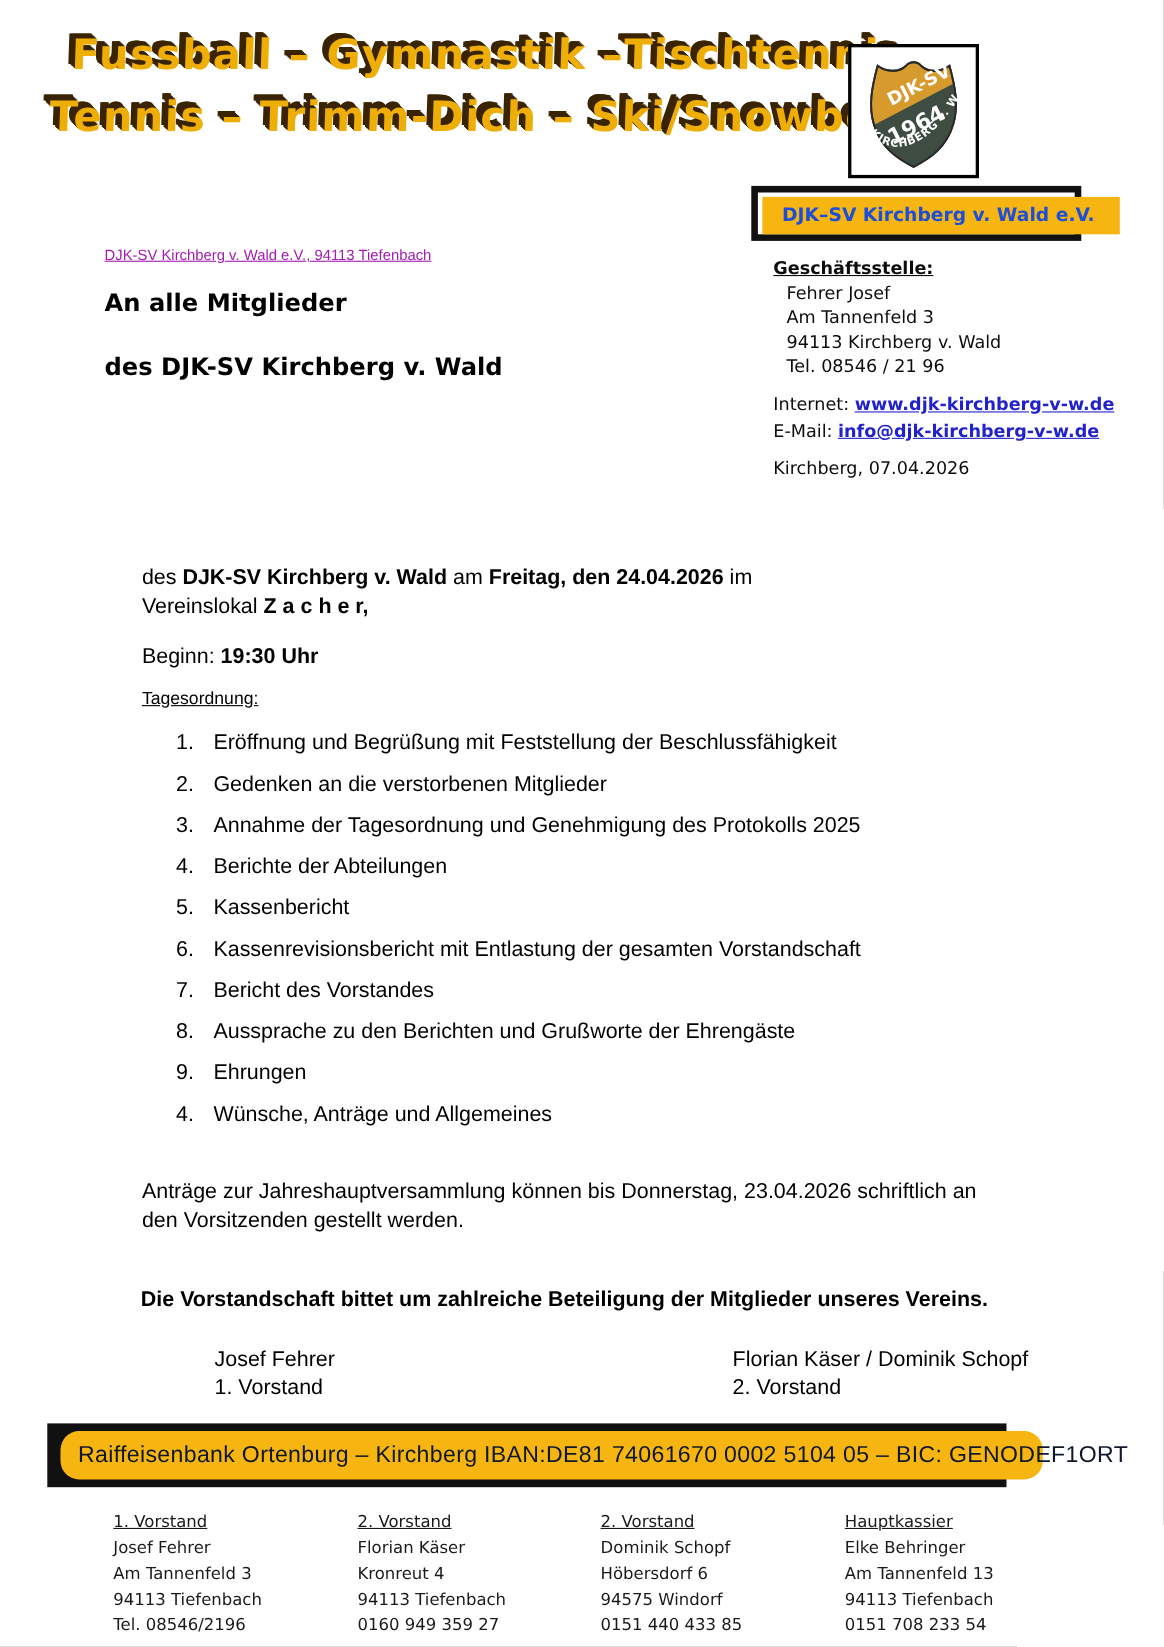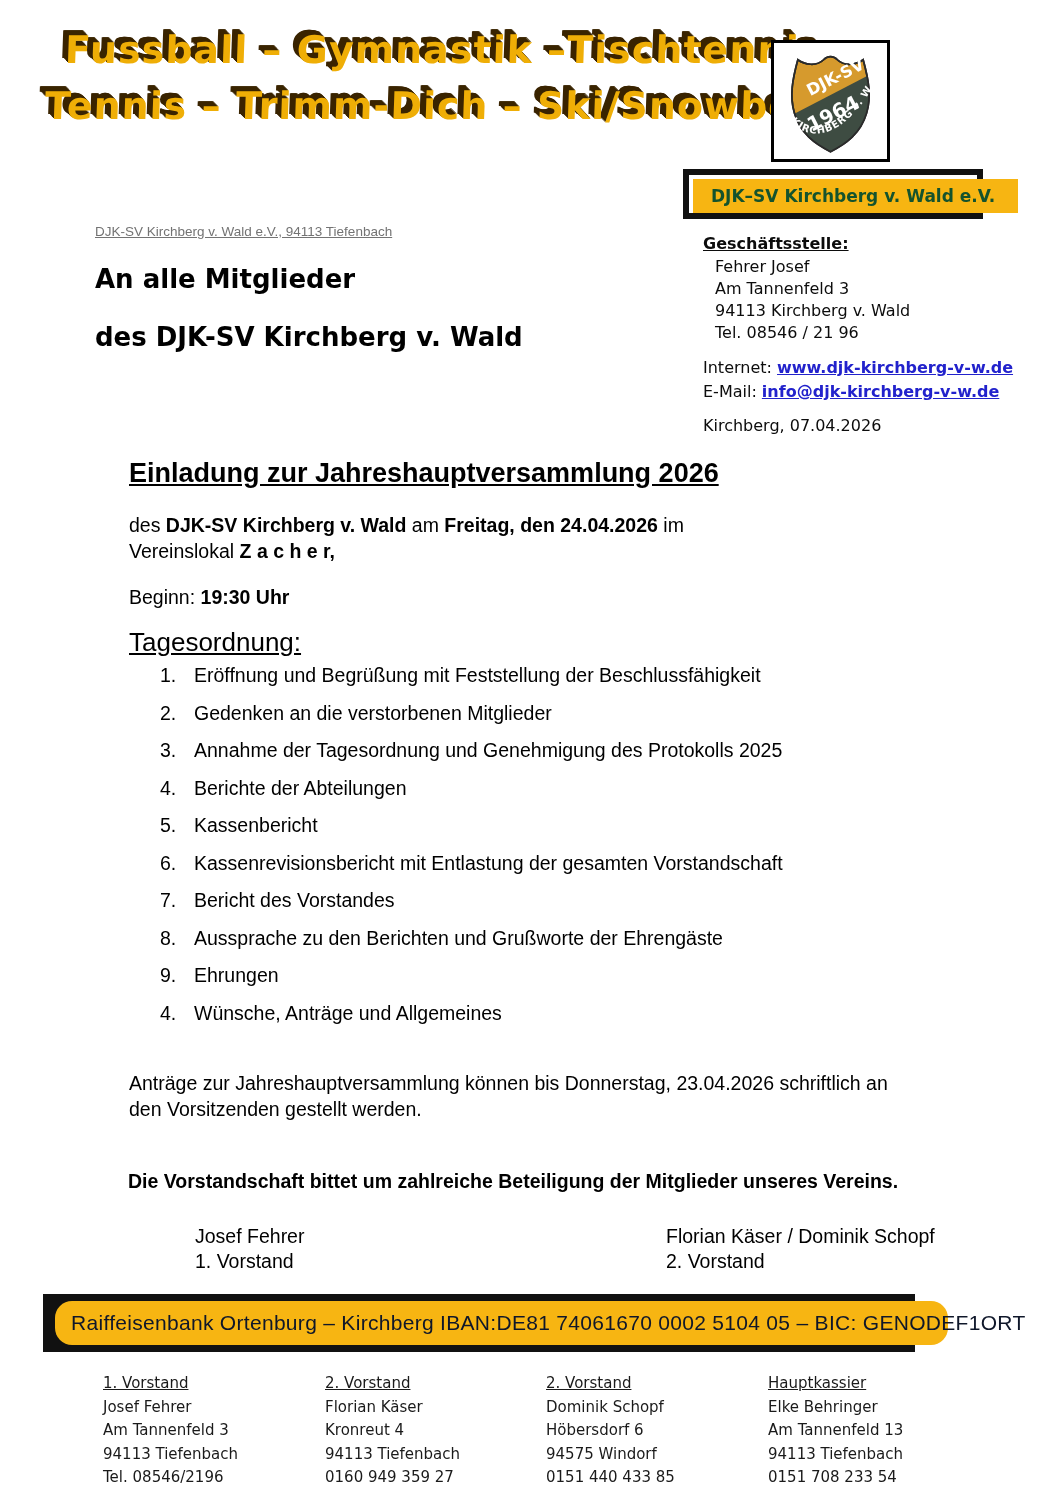--- a/index.html
+++ b/index.html
@@ -24,47 +24,47 @@
   
   .logo-frame {
     left:771px; top:40px; width:119px; height:122px;
     border:3px solid #000; background:#fff; padding:3px;
   }
 
   
   .club-banner-frame { left:683px; top:169px; width:300px; height:50px; border:6px solid #111; background:#fff; }
   .club-banner-fill  {
     left:693px; top:179px; width:325px; height:34px; background:#f7b512;
-    color:#14532d; font-family:"DejaVu Sans", sans-serif; font-weight:bold; font-size:17px;
+    color:#1d4ed8; font-family:"DejaVu Sans", sans-serif; font-weight:bold; font-size:17px;
     display:flex; align-items:center; padding-left:18px; white-space:nowrap;
   }
   .bank-frame { left:43px; top:1294px; width:872px; height:58px; background:#111; }
   .bank-fill  {
     left:55px; top:1301px; width:893px; height:44px; background:#f7b512;
     color:#0f172a; font-family:Liberation Sans, sans-serif; font-size:21px;
     line-height:44px; padding-left:16px; white-space:nowrap; letter-spacing:.3px;border-radius:17px;
   }
 
   
-  .sender-line { left:95px; top:224px; font-size:13.5px; color:#737373; text-decoration:underline; }
-  .recipient   { font-family:"DejaVu Sans", sans-serif; font-weight:bold; font-size:26px; color:#000; }
+  .sender-line { left:95px; top:224px; font-size:13.5px; color:#a21caf; text-decoration:underline; }
+  .recipient   { font-family:"DejaVu Sans", sans-serif; font-weight:bold; font-size:22px; color:#000; }
 
   
   .office { left:703px; top:234px; width:340px; font-family:"DejaVu Sans", sans-serif; font-size:16px; color:#0c0c0c; }
   .office .head { font-weight:bold; text-decoration:underline; margin-bottom:3px; }
   .office .line { padding-left:12px; line-height:22px; }
   .office .contact { margin-top:12px; line-height:24px; }
   .office a { color:#2222cc; font-weight:bold; text-decoration:underline; }
   .office .dateline { margin-top:12px; }
 
   
   .title { left:129px; top:458px; font-size:27px; font-weight:bold; text-decoration:underline; white-space:nowrap; }
   .bodytext { font-size:19.5px; line-height:26px; white-space:nowrap; }
   .b { font-weight:bold; }
-  .agenda-head { left:129px; top:627px; font-size:26px; text-decoration:underline; }
+  .agenda-head { left:129px; top:627px; font-size:16px; text-decoration:underline; }
   .agenda { left:160px; top:664px; width:760px; }
   .agenda .item { display:flex; margin-bottom:14.5px; font-size:19.5px; line-height:23px; }
   .agenda .num { width:34px; flex:none; }
   .sig { font-size:19.5px; line-height:25px; }
 
   
   .fcol { top:1372px; width:215px; font-family:"DejaVu Sans", sans-serif; font-size:15px; color:#1a1a1a; line-height:23.5px; }
   .fcol .ftitle { text-decoration:underline; }
 </style>
 </head>
@@ -107,21 +107,20 @@
     <div class="line">Am Tannenfeld 3</div>
     <div class="line">94113 Kirchberg v. Wald</div>
     <div class="line">Tel. 08546 / 21 96</div>
     <div class="contact">
       <div><span>Internet: </span><a href="#">www.djk-kirchberg-v-w.de</a></div>
       <div><span>E-Mail: </span><a href="#">info@djk-kirchberg-v-w.de</a></div>
     </div>
     <div class="dateline">Kirchberg, 07.04.2026</div>
   </div>
 
-  <div class="abs title">Einladung zur Jahreshauptversammlung 2026</div>
 
   <div class="abs bodytext" style="left:129px; top:512px;"><span>des </span><span class="b">DJK-SV Kirchberg v. Wald</span><span> am </span><span class="b">Freitag, den 24.04.2026</span><span> im</span></div>
   <div class="abs bodytext" style="left:129px; top:538px;"><span>Vereinslokal </span><span class="b">Z a c h e r,</span></div>
 
   <div class="abs bodytext" style="left:129px; top:584px;"><span>Beginn: </span><span class="b">19:30 Uhr</span></div>
 
   <div class="abs agenda-head">Tagesordnung:</div>
   <div class="abs agenda">
     <div class="item">
         <span class="num">1.</span>

